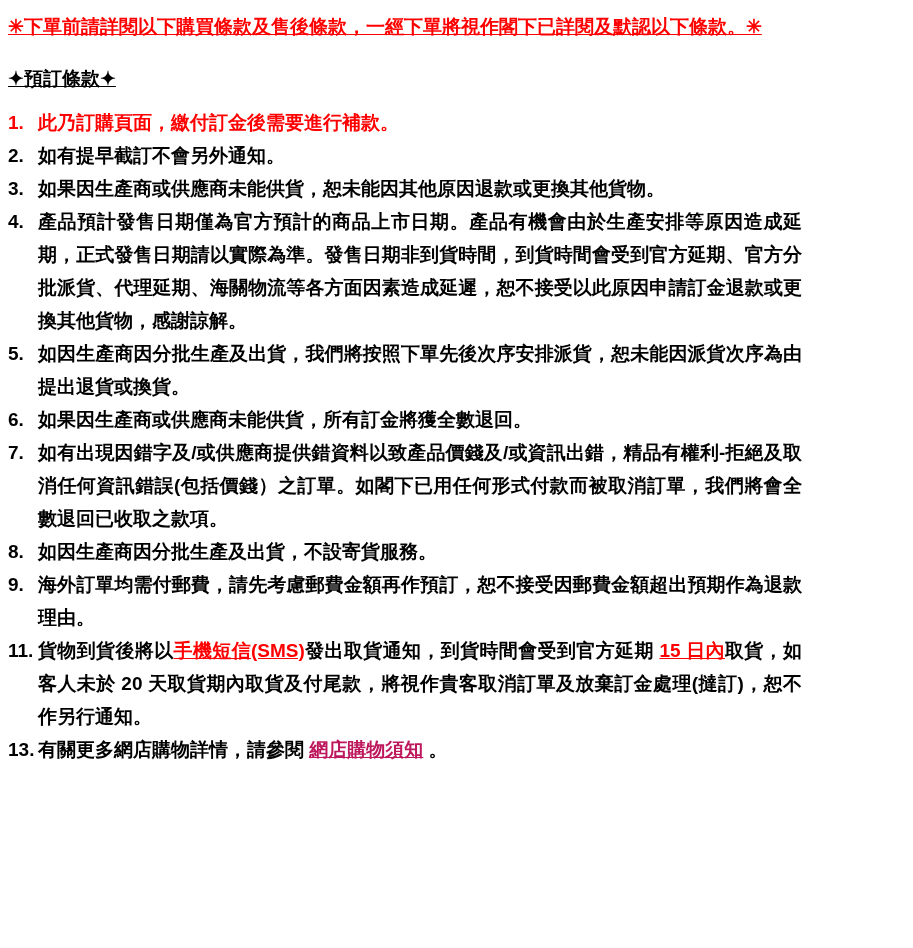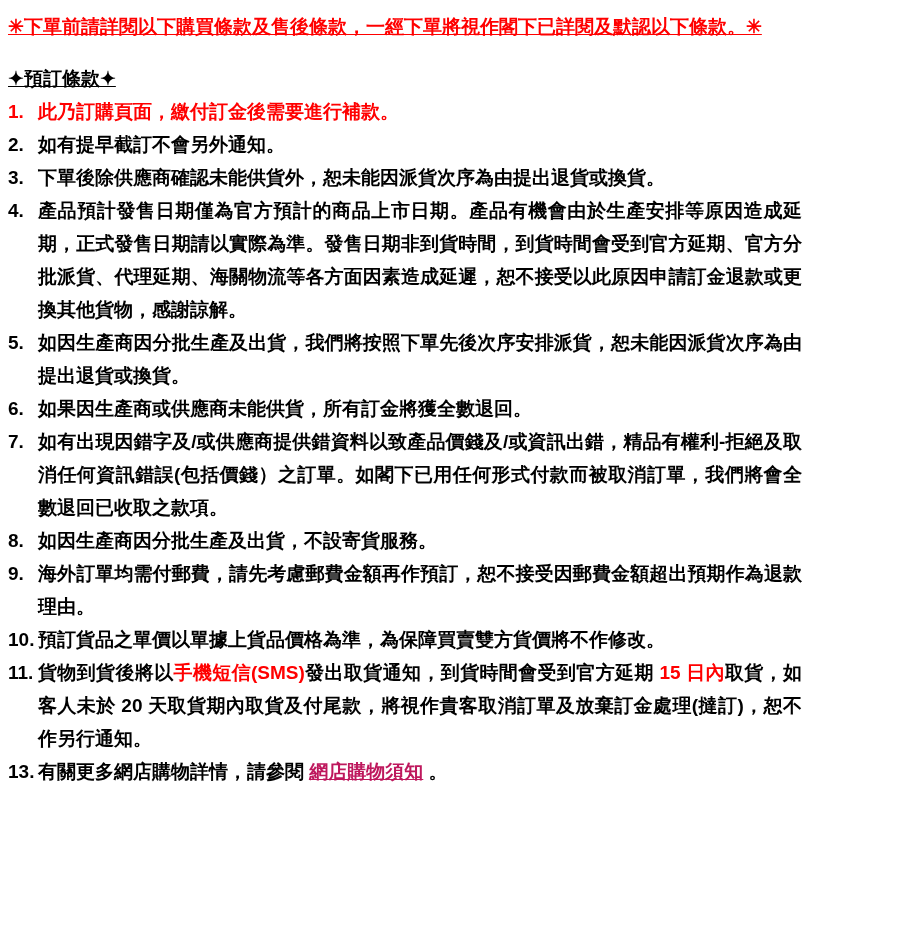--- a/index.html
+++ b/index.html
@@ -17,21 +17,21 @@
     font-weight: bold;
     color: #000000;
   }
   .warning {
     color: #ff0000;
     text-decoration: underline;
     margin-bottom: 19px;
   }
   .section-title {
     text-decoration: underline;
-    margin-bottom: 0;
+    margin-bottom: 11px;
   }
   ol.terms {
     list-style: none;
     margin: 0;
     padding: 0;
   }
   li.term {
     display: flex;
     align-items: flex-start;
   }
@@ -39,20 +39,21 @@
     flex: 0 0 30px;
     white-space: nowrap;
   }
   li.term .txt {
     flex: 1 1 auto;
     text-align: justify;
   }
   li.term.red { color: #ff0000; }
   .red-underline {
     color: #ff0000;
+    text-decoration: underline;
     margin-top: 36px;
   }
   a.link {
     color: #be185d;
     text-decoration: underline;
     cursor: pointer;
   }
 </style>
 </head>
 <body>
@@ -64,21 +65,21 @@
       <li class="term red">
         <span class="num">1.</span>
         <span class="txt"><span>此乃訂購頁面，繳付訂金後需要進行補款。</span></span>
       </li>
       <li class="term">
         <span class="num">2.</span>
         <span class="txt"><span>如有提早截訂不會另外通知。</span></span>
       </li>
       <li class="term">
         <span class="num">3.</span>
-        <span class="txt"><span>下單後除供應商確認未能供貨外，恕未能因派貨次序為由提出退貨或換貨。</span></span>
+        <span class="txt"><span>如果因生產商或供應商未能供貨，恕未能因其他原因退款或更換其他貨物。</span></span>
       </li>
       <li class="term">
         <span class="num">4.</span>
         <span class="txt"><span>產品預計發售日期僅為官方預計的商品上市日期。產品有機會由於生產安排等原因造成延期，正式發售日期請以實際為準。發售日期非到貨時間，到貨時間會受到官方延期、官方分批派貨、代理延期、海關物流等各方面因素造成延遲，恕不接受以此原因申請訂金退款或更換其他貨物，感謝諒解。</span></span>
       </li>
       <li class="term">
         <span class="num">5.</span>
         <span class="txt"><span>如因生產商因分批生產及出貨，我們將按照下單先後次序安排派貨，恕未能因派貨次序為由提出退貨或換貨。</span></span>
       </li>
       <li class="term">
@@ -91,24 +92,20 @@
       </li>
       <li class="term">
         <span class="num">8.</span>
         <span class="txt"><span>如因生產商因分批生產及出貨，不設寄貨服務。</span></span>
       </li>
       <li class="term">
         <span class="num">9.</span>
         <span class="txt"><span>海外訂單均需付郵費，請先考慮郵費金額再作預訂，恕不接受因郵費金額超出預期作為退款理由。</span></span>
       </li>
       <li class="term">
-        <span class="num">10.</span>
-        <span class="txt"><span>預訂貨品之單價以單據上貨品價格為準，為保障買賣雙方貨價將不作修改。</span></span>
-      </li>
-      <li class="term">
         <span class="num">11.</span>
         <span class="txt"><span>貨物到貨後將以</span><span class="red-underline">手機短信(SMS)</span><span>發出取貨通知，到貨時間會受到官方延期 </span><span class="red-underline">15 日內</span><span>取貨，如客人未於 20 天取貨期內取貨及付尾款，將視作貴客取消訂單及放棄訂金處理(撻訂)，恕不作另行通知。</span></span>
       </li>
       <li class="term">
         <span class="num">13.</span>
         <span class="txt"><span>有關更多網店購物詳情，請參閱 </span><a class="link" href="#">網店購物須知</a><span> 。</span></span>
       </li>
     </ol>
 </div>
 

